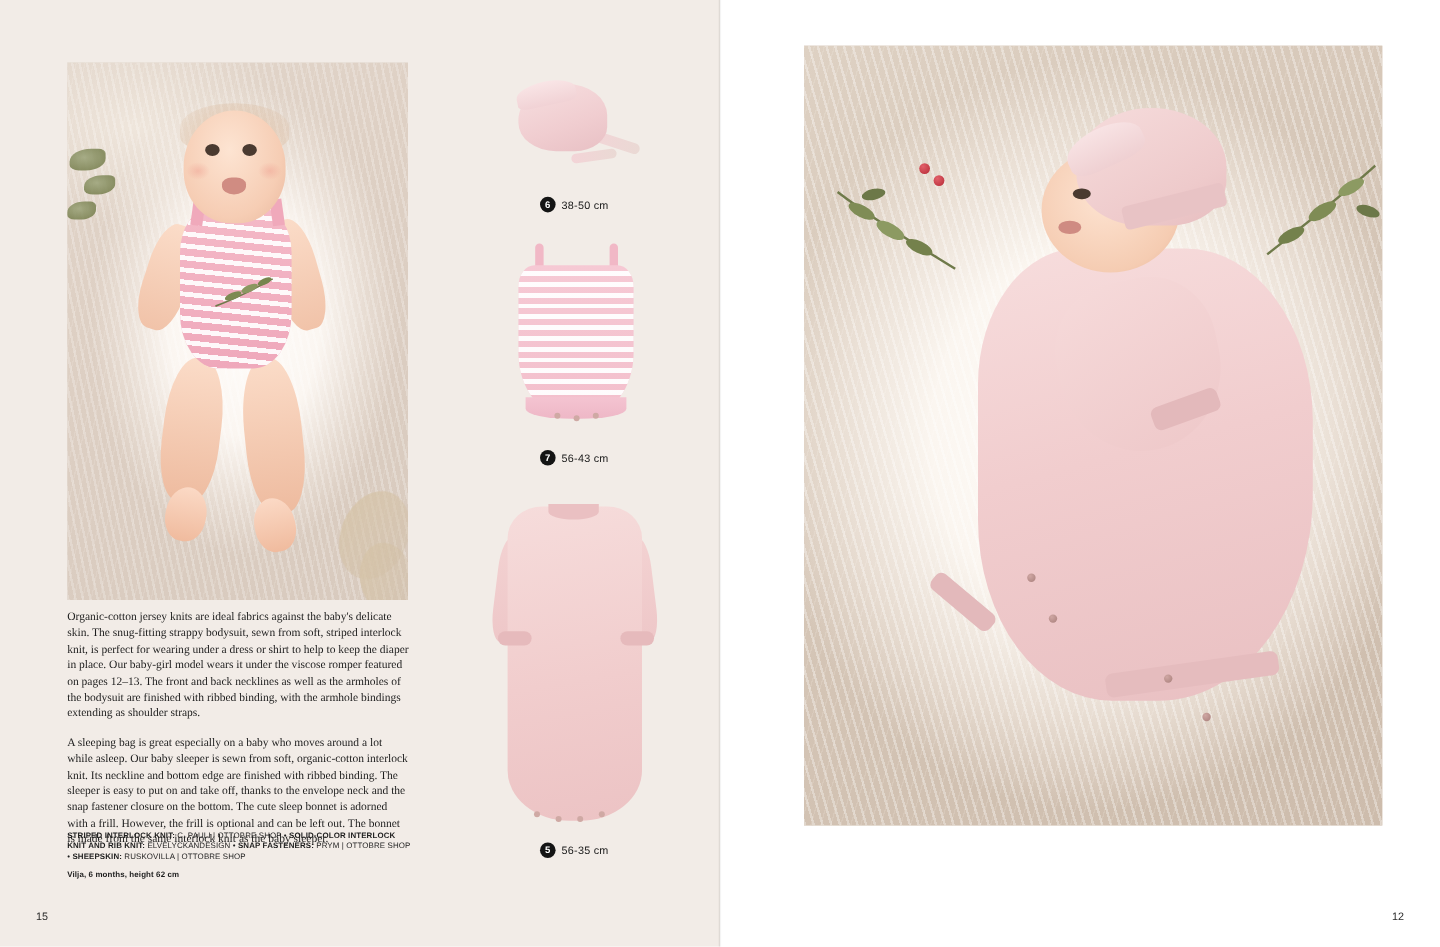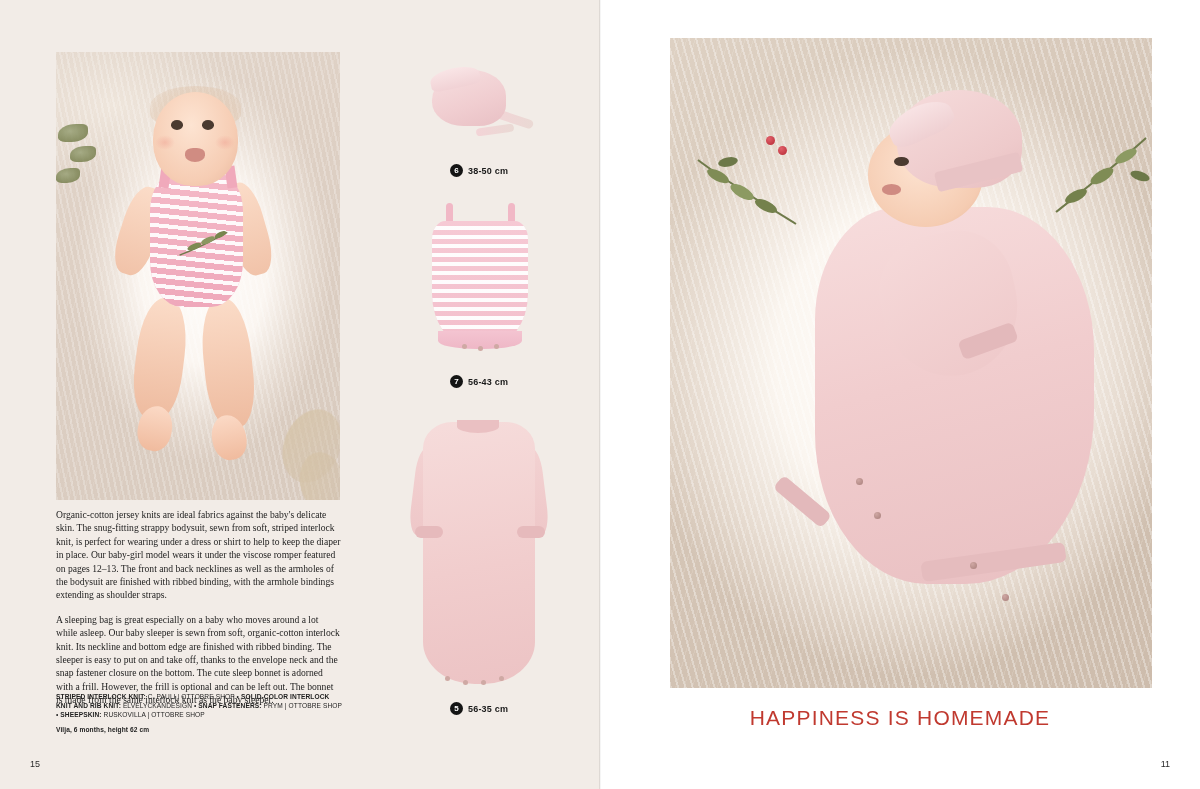--- a/index.html
+++ b/index.html
@@ -255,21 +255,21 @@
     color: #fff;
     font-family: "Liberation Sans", sans-serif;
     font-size: 8px;
     font-weight: bold;
     display: flex; align-items: center; justify-content: center;
     line-height: 1;
   }
   .size-text {
     font-family: "Liberation Sans", sans-serif;
     font-size: 9px;
-    font-weight: bold;
+    font-weight: normal;
     color: #1a1a1a;
     letter-spacing: .2px;
   }
 
   .body-copy {
     position: absolute;
     left: 56px; top: 508px;
     width: 286px;
     font-family: "Liberation Serif", serif;
     font-size: 9.6px;
@@ -573,19 +573,18 @@
       <div class="b2-snap" style="left:332px; top:556px;"></div>
 
       <div class="b2-head"></div>
       <div class="b2-bonnet"></div>
       <div class="b2-bonnet-frill"></div>
       <div class="b2-bonnet-band"></div>
       <div class="b2-eye"></div>
       <div class="b2-mouth"></div>
     </div>
 
-    <div class="tagline">HAPPINESS IS HOMEMADE</div>
-
-    <div class="folio folio-right">11</div>
+
+    <div class="folio folio-right">12</div>
   </div>
 
   <div class="gutter"></div>
 </div>
 
 </body></html>

